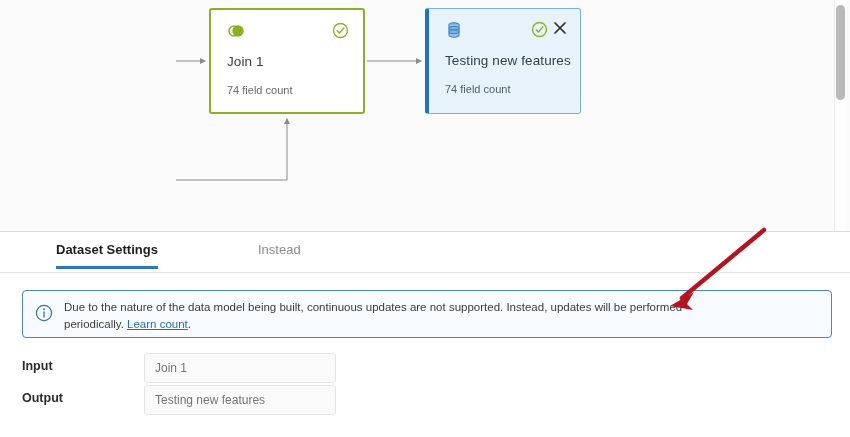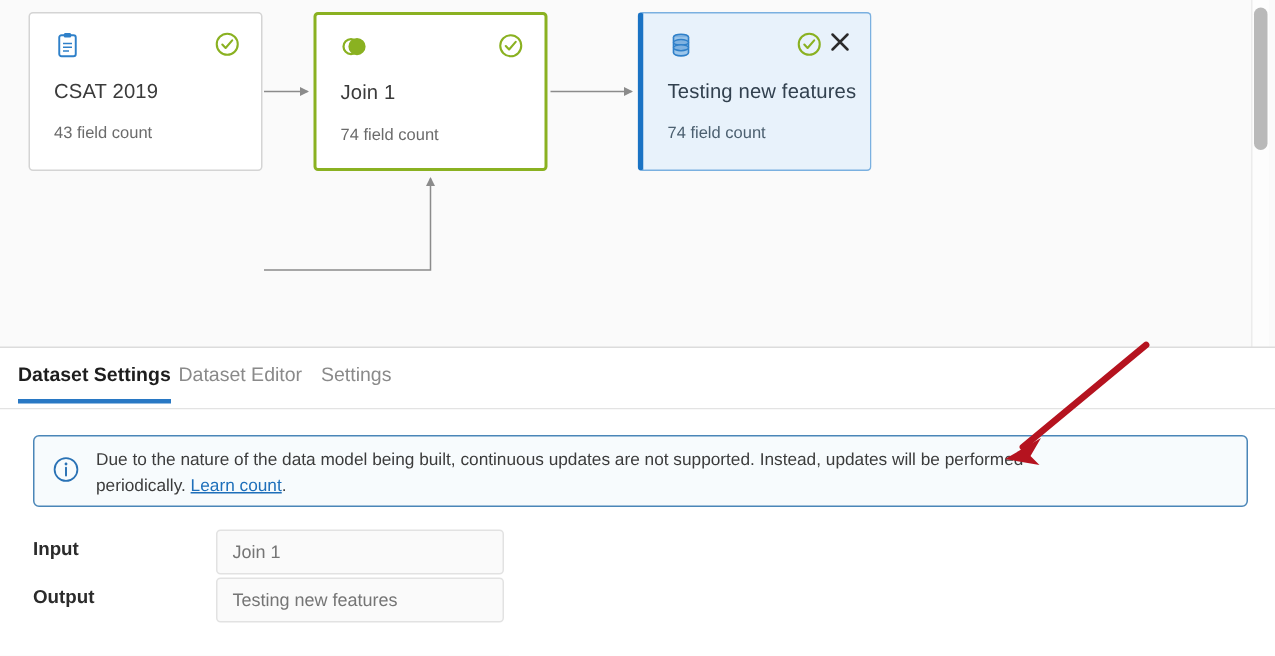--- a/index.html
+++ b/index.html
@@ -148,20 +148,21 @@
     background: #ffffff;
     border-bottom: 1px solid #e3e3e3;
   }
   .tab {
     position: absolute;
     top: 10px;
     font-size: 13px;
     color: #8a8a8a;
     cursor: pointer;
     padding-bottom: 9px;
+    margin-left: 44px;
   }
   .tab.active {
     color: #1d1d1d;
     font-weight: bold;
     border-bottom: 3px solid #2878c4;
   }
   #tab-dataset-settings { left: 12px; }
   #tab-dataset-editor   { left: 119px; }
   #tab-preview          { left: 214px; }
 
@@ -265,41 +266,20 @@
         </marker>
       </defs>
 
       <path d="M176,61 L205,61" stroke="#8b8b8b" stroke-width="1" fill="none" marker-end="url(#arrowhead)"></path>
 
       <path d="M176,180 L287,180 L287,119" stroke="#8b8b8b" stroke-width="1" fill="none" marker-end="url(#arrowhead)"></path>
 
       <path d="M367,61 L421,61" stroke="#8b8b8b" stroke-width="1" fill="none" marker-end="url(#arrowhead)"></path>
     </svg>
 
-    <div class="node" id="node-csat2019">
-      <div class="node-head">
-        <span class="node-icon">
-          <svg viewBox="0 0 18 18" width="18" height="18" xmlns="http://www.w3.org/2000/svg">
-            <rect x="3.5" y="2.5" width="11" height="14" rx="1.5" fill="#ffffff" stroke="#2f80c9" stroke-width="1.3"></rect>
-            <rect x="6.5" y="1" width="5" height="3" rx="1" fill="#2f80c9"></rect>
-            <line x1="6" y1="8" x2="12" y2="8" stroke="#2f80c9" stroke-width="1.1"></line>
-            <line x1="6" y1="10.5" x2="12" y2="10.5" stroke="#2f80c9" stroke-width="1.1"></line>
-            <line x1="6" y1="13" x2="10" y2="13" stroke="#2f80c9" stroke-width="1.1"></line>
-          </svg>
-        </span>
-        <span class="node-status">
-          <svg viewBox="0 0 17 17" width="17" height="17" xmlns="http://www.w3.org/2000/svg">
-            <circle cx="8.5" cy="8.5" r="7" fill="none" stroke="#8ab121" stroke-width="1.4"></circle>
-            <path d="M5.2,8.7 L7.4,11 L11.8,5.9" fill="none" stroke="#8ab121" stroke-width="1.4" stroke-linecap="round" stroke-linejoin="round"></path>
-          </svg>
-        </span>
-      </div>
-      <div class="node-title">CSAT 2019</div>
-      <div class="node-sub">43 field count</div>
-    </div>
 
 
     <div class="node" id="node-join1">
       <div class="node-head">
         <span class="node-icon">
           <svg viewBox="0 0 18 18" width="18" height="18" xmlns="http://www.w3.org/2000/svg">
             <circle cx="7" cy="9" r="5" fill="none" stroke="#8ab121" stroke-width="1.5"></circle>
             <circle cx="11" cy="9" r="5" fill="#8ab121" stroke="#8ab121" stroke-width="1.5"></circle>
             <path d="M9,4.3 A5,5 0 0,0 9,13.7 A5,5 0 0,1 9,4.3 z" fill="#ffffff"></path>
           </svg>
@@ -344,22 +324,21 @@
   </div>
 
   <div class="scroll-track">
     <div class="scroll-thumb" style="position:absolute;right:1px;top:5px;"></div>
   </div>
 </div>
 <div class="canvas-bottom-edge"></div>
 
 <div class="tabs">
   <div class="tab active" id="tab-dataset-settings">Dataset Settings</div>
-  <div class="tab" id="tab-dataset-editor">Dataset Editor</div>
-  <div class="tab" id="tab-preview">Settings</div>
+  <div class="tab" id="tab-preview">Instead</div>
 </div>
 
 <div class="panel">
 
   <div class="info-banner">
     <span class="info-icon">
       <svg viewBox="0 0 18 18" width="18" height="18" xmlns="http://www.w3.org/2000/svg">
         <circle cx="9" cy="9" r="7.6" fill="none" stroke="#2a72b5" stroke-width="1.2"></circle>
         <circle cx="9" cy="5.3" r="0.95" fill="#2a72b5"></circle>
         <path d="M9,7.8 L9,13" stroke="#2a72b5" stroke-width="1.3" stroke-linecap="round"></path>

